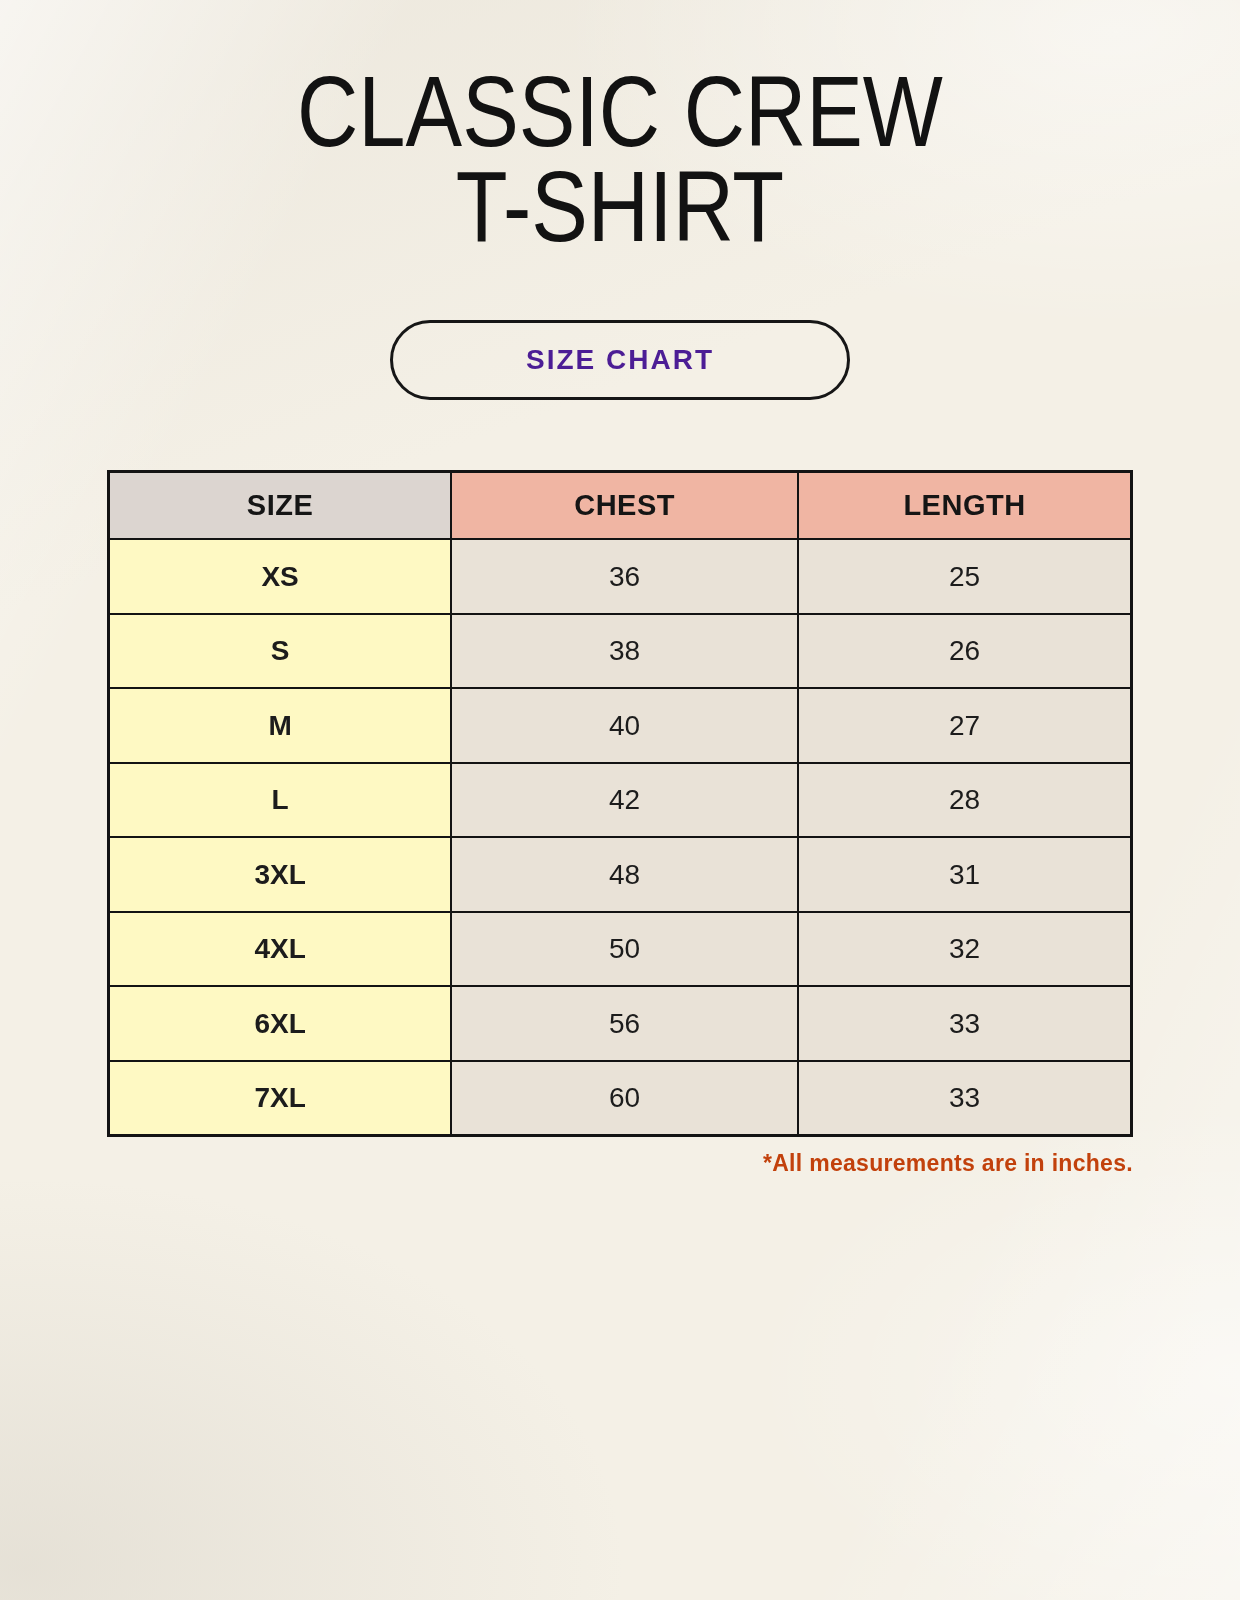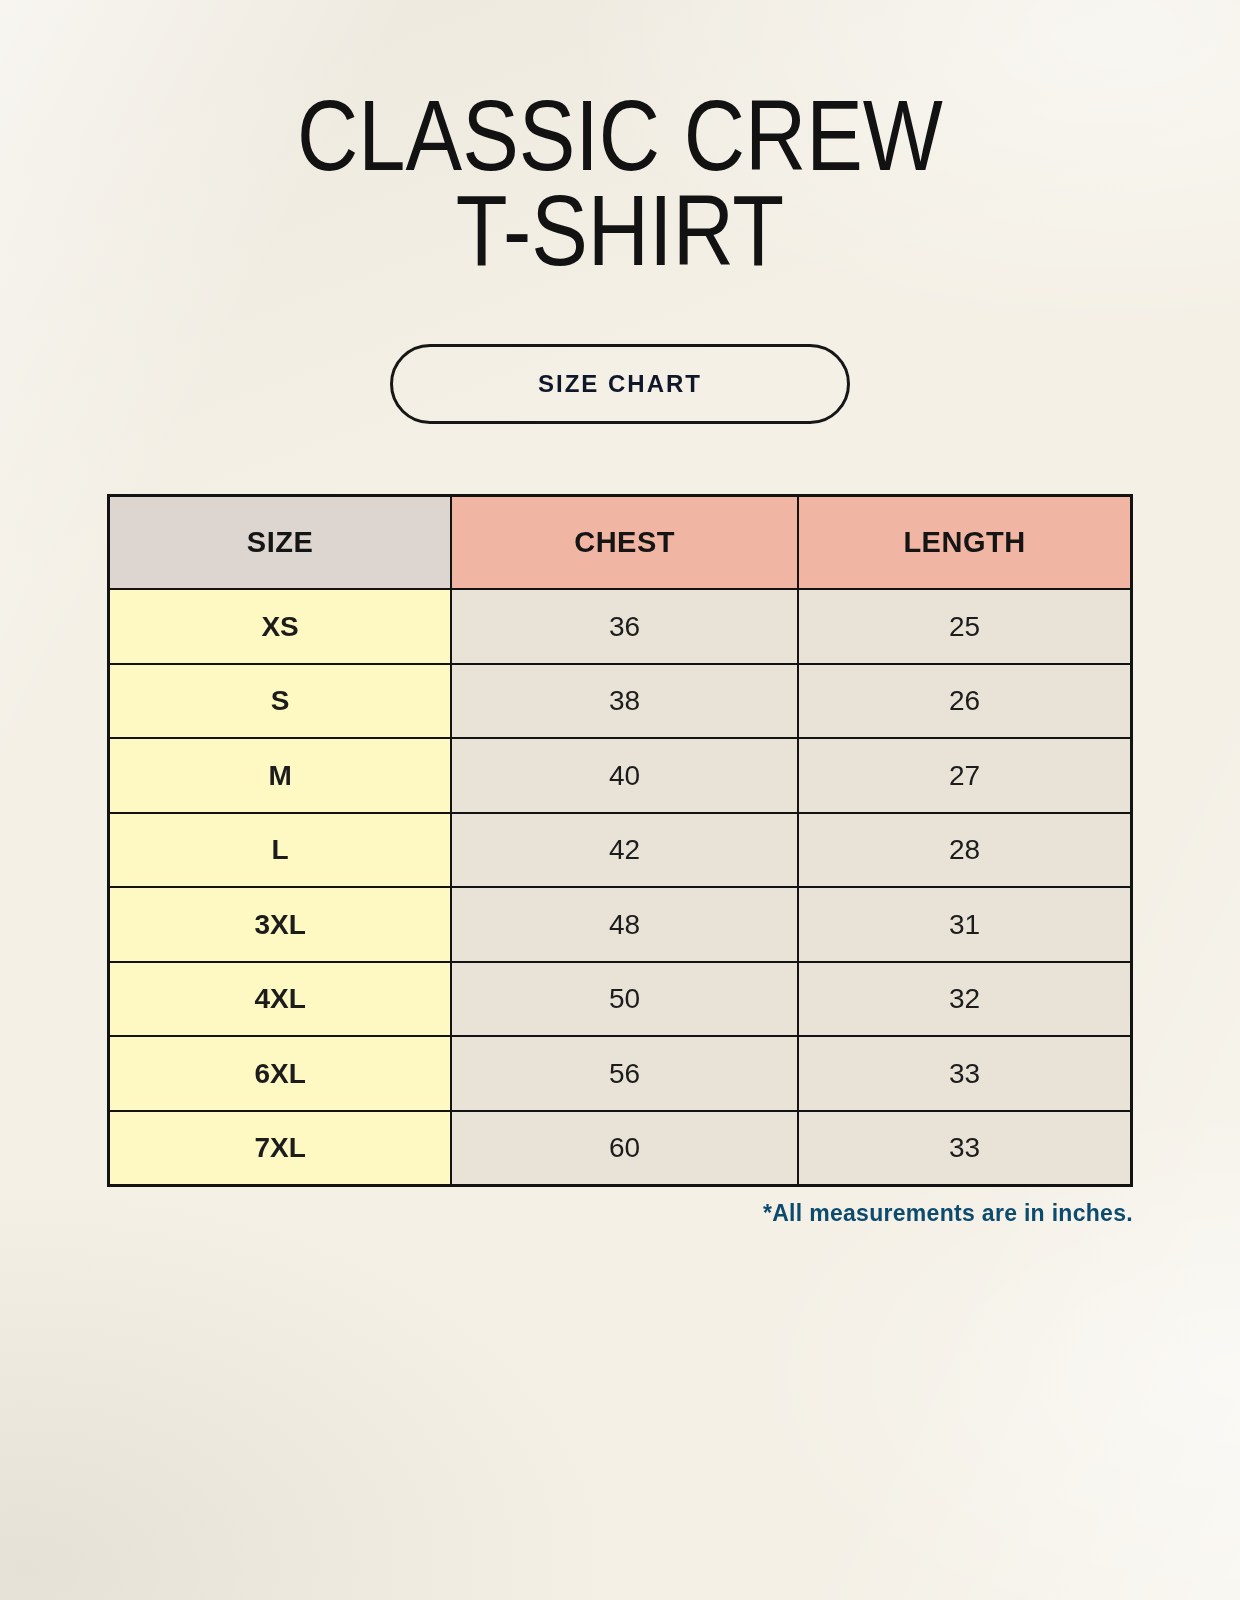--- a/index.html
+++ b/index.html
@@ -18,21 +18,21 @@
       radial-gradient(900px 480px at 90% 2%,  rgba(255,255,255,0.50), rgba(255,255,255,0) 62%),
       radial-gradient(1000px 650px at 2% 98%, rgba(196,190,178,0.30), rgba(196,190,178,0) 60%),
       radial-gradient(760px 420px at 100% 86%, rgba(255,255,255,0.40), rgba(255,255,255,0) 65%),
       linear-gradient(160deg, rgba(222,216,204,0.25) 8%, rgba(222,216,204,0) 30%);
     overflow: hidden;
   }
 
   .page {
     width: 1240px;
     height: 1600px;
-    padding-top: 88px;
+    padding-top: 64px;
   }
 
   .title {
     text-align: center;
     font-weight: 400;
     font-size: 101px;
     line-height: 0.94;
     letter-spacing: 0px;
     color: #121212;
     transform: scaleX(0.84);
@@ -47,24 +47,24 @@
     margin: 66px auto 0;
     border: 3px solid #161616;
     border-radius: 44px;
     display: flex;
     align-items: center;
     justify-content: center;
     background: transparent;
     cursor: pointer;
   }
   .pill span {
-    font-size: 24px;
+    font-size: 28px;
     font-weight: 700;
     letter-spacing: 2px;
-    color: #0f172a;
+    color: #4c1d95;
   }
 
   table.size-table {
     width: 1026px;
     margin: 70px auto 0;
     border-collapse: collapse;
     table-layout: fixed;
     border: 3px solid #131313;
   }
   .size-table col.c1 { width: 33.5%; }
@@ -72,41 +72,41 @@
   .size-table col.c3 { width: 32.6%; }
 
   .size-table th,
   .size-table td {
     border: 2.5px solid #131313;
     text-align: center;
     vertical-align: middle;
   }
 
   .size-table thead th {
-    height: 94px;
+    height: 68px;
     font-size: 29px;
     font-weight: 700;
     letter-spacing: 0.5px;
     color: #151515;
   }
   th.h-size   { background: #dcd5d0; }
   th.h-accent { background: #f0b5a3; }
 
   .size-table tbody td { height: 74.5px; font-size: 28px; color: #1c1c1c; }
   td.c-size { background: #fef9c3; font-weight: 700; }
   td.c-val  { background: #e9e2d7; font-weight: 400; }
 
   .footnote {
     width: 1026px;
     margin: 13px auto 0;
     text-align: right;
     font-size: 23px;
     font-weight: 700;
     letter-spacing: 0.3px;
-    color: #0c4a6e;
+    color: #c2410c;
   }
 </style>
 </head>
 <body>
 
 <div class="page">
 
   <h1 class="title">
     <span class="line">CLASSIC CREW</span>
     <span class="line">T-SHIRT</span>

